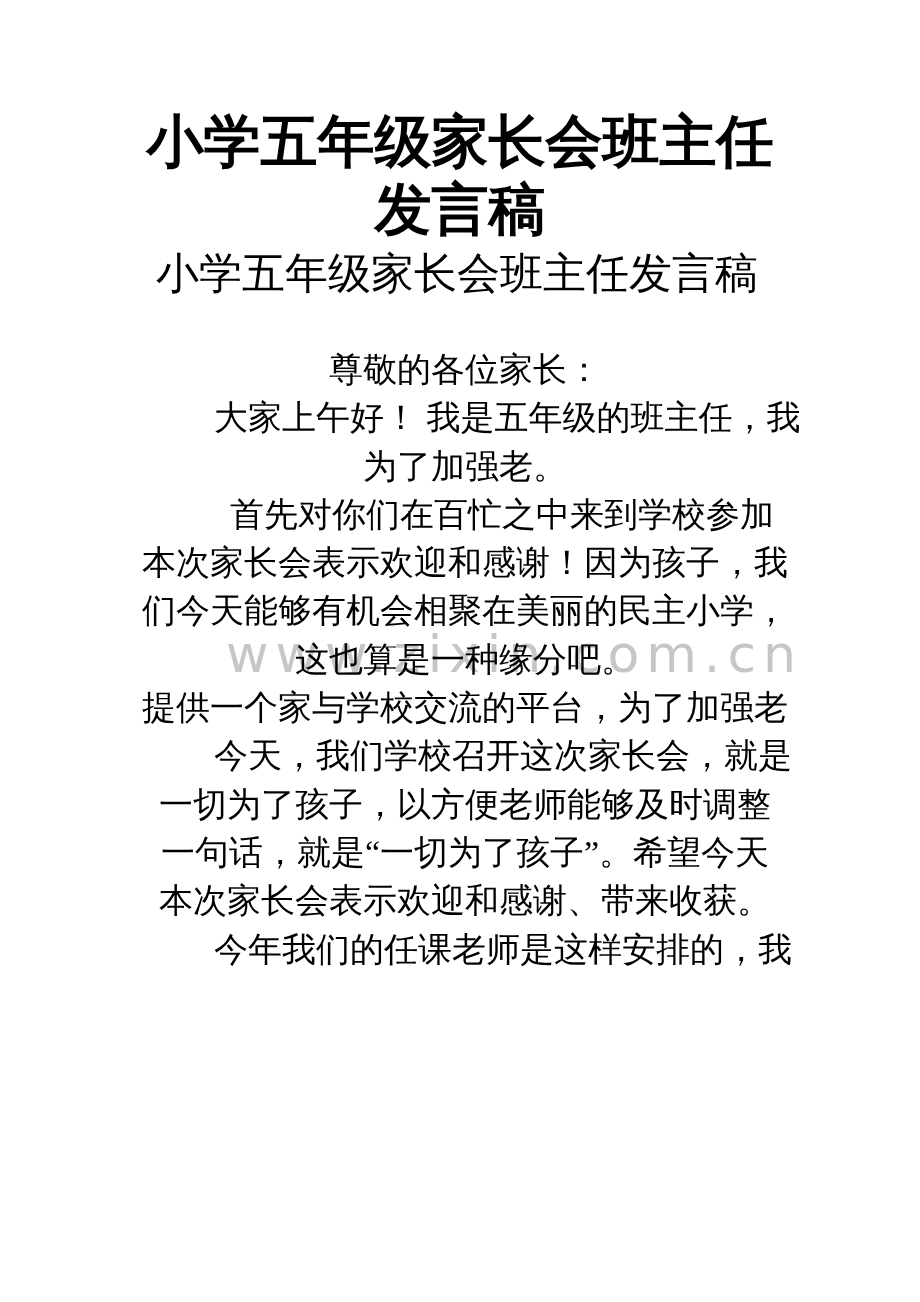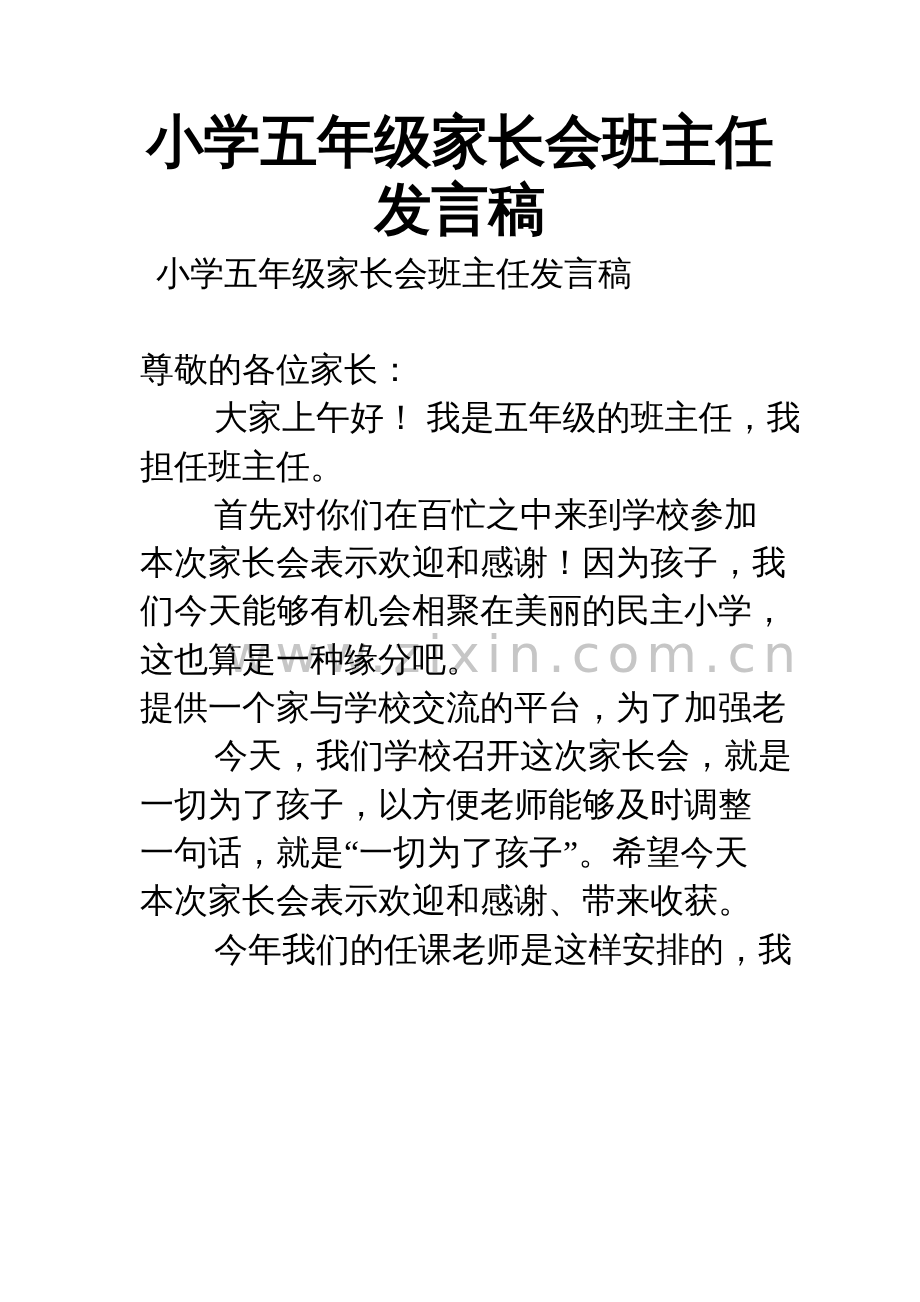--- a/index.html
+++ b/index.html
@@ -37,32 +37,33 @@
     text-align: center;
     font-size: 57px;
     font-weight: bold;
     line-height: 68px;
   }
   .title-line {
     white-space: nowrap;
   }
   .subtitle {
     margin: 6px 0 0 156px;
-    font-size: 34px;
+    font-size: 43px;
     line-height: 48px;
     white-space: nowrap;
   }
   .spacer-line {
     height: 48px;
   }
   .body-text {
     margin-left: 140px;
     margin-right: 130px;
     font-size: 34px;
     line-height: 48.3px;
+    text-align: center;
   }
   .body-line {
     white-space: nowrap;
   }
   .body-line.indent {
     padding-left: 74px;
   }
 </style>
 </head>
 <body>
@@ -78,21 +79,21 @@
       <div class="title-line">发言稿</div>
     </div>
 
     <div class="subtitle">小学五年级家长会班主任发言稿</div>
 
     <div class="spacer-line"></div>
 
     <div class="body-text">
         <div class="body-line">尊敬的各位家长：</div>
         <div class="body-line indent">大家上午好！ 我是五年级的班主任，我</div>
-        <div class="body-line">担任班主任。</div>
+        <div class="body-line">为了加强老。</div>
         <div class="body-line indent">首先对你们在百忙之中来到学校参加</div>
         <div class="body-line">本次家长会表示欢迎和感谢！因为孩子，我</div>
         <div class="body-line">们今天能够有机会相聚在美丽的民主小学，</div>
         <div class="body-line">这也算是一种缘分吧。</div>
         <div class="body-line">提供一个家与学校交流的平台，为了加强老</div>
         <div class="body-line indent">今天，我们学校召开这次家长会，就是</div>
         <div class="body-line">一切为了孩子，以方便老师能够及时调整</div>
         <div class="body-line">一句话，就是“一切为了孩子”。希望今天</div>
         <div class="body-line">本次家长会表示欢迎和感谢、带来收获。</div>
         <div class="body-line indent">今年我们的任课老师是这样安排的，我</div>

